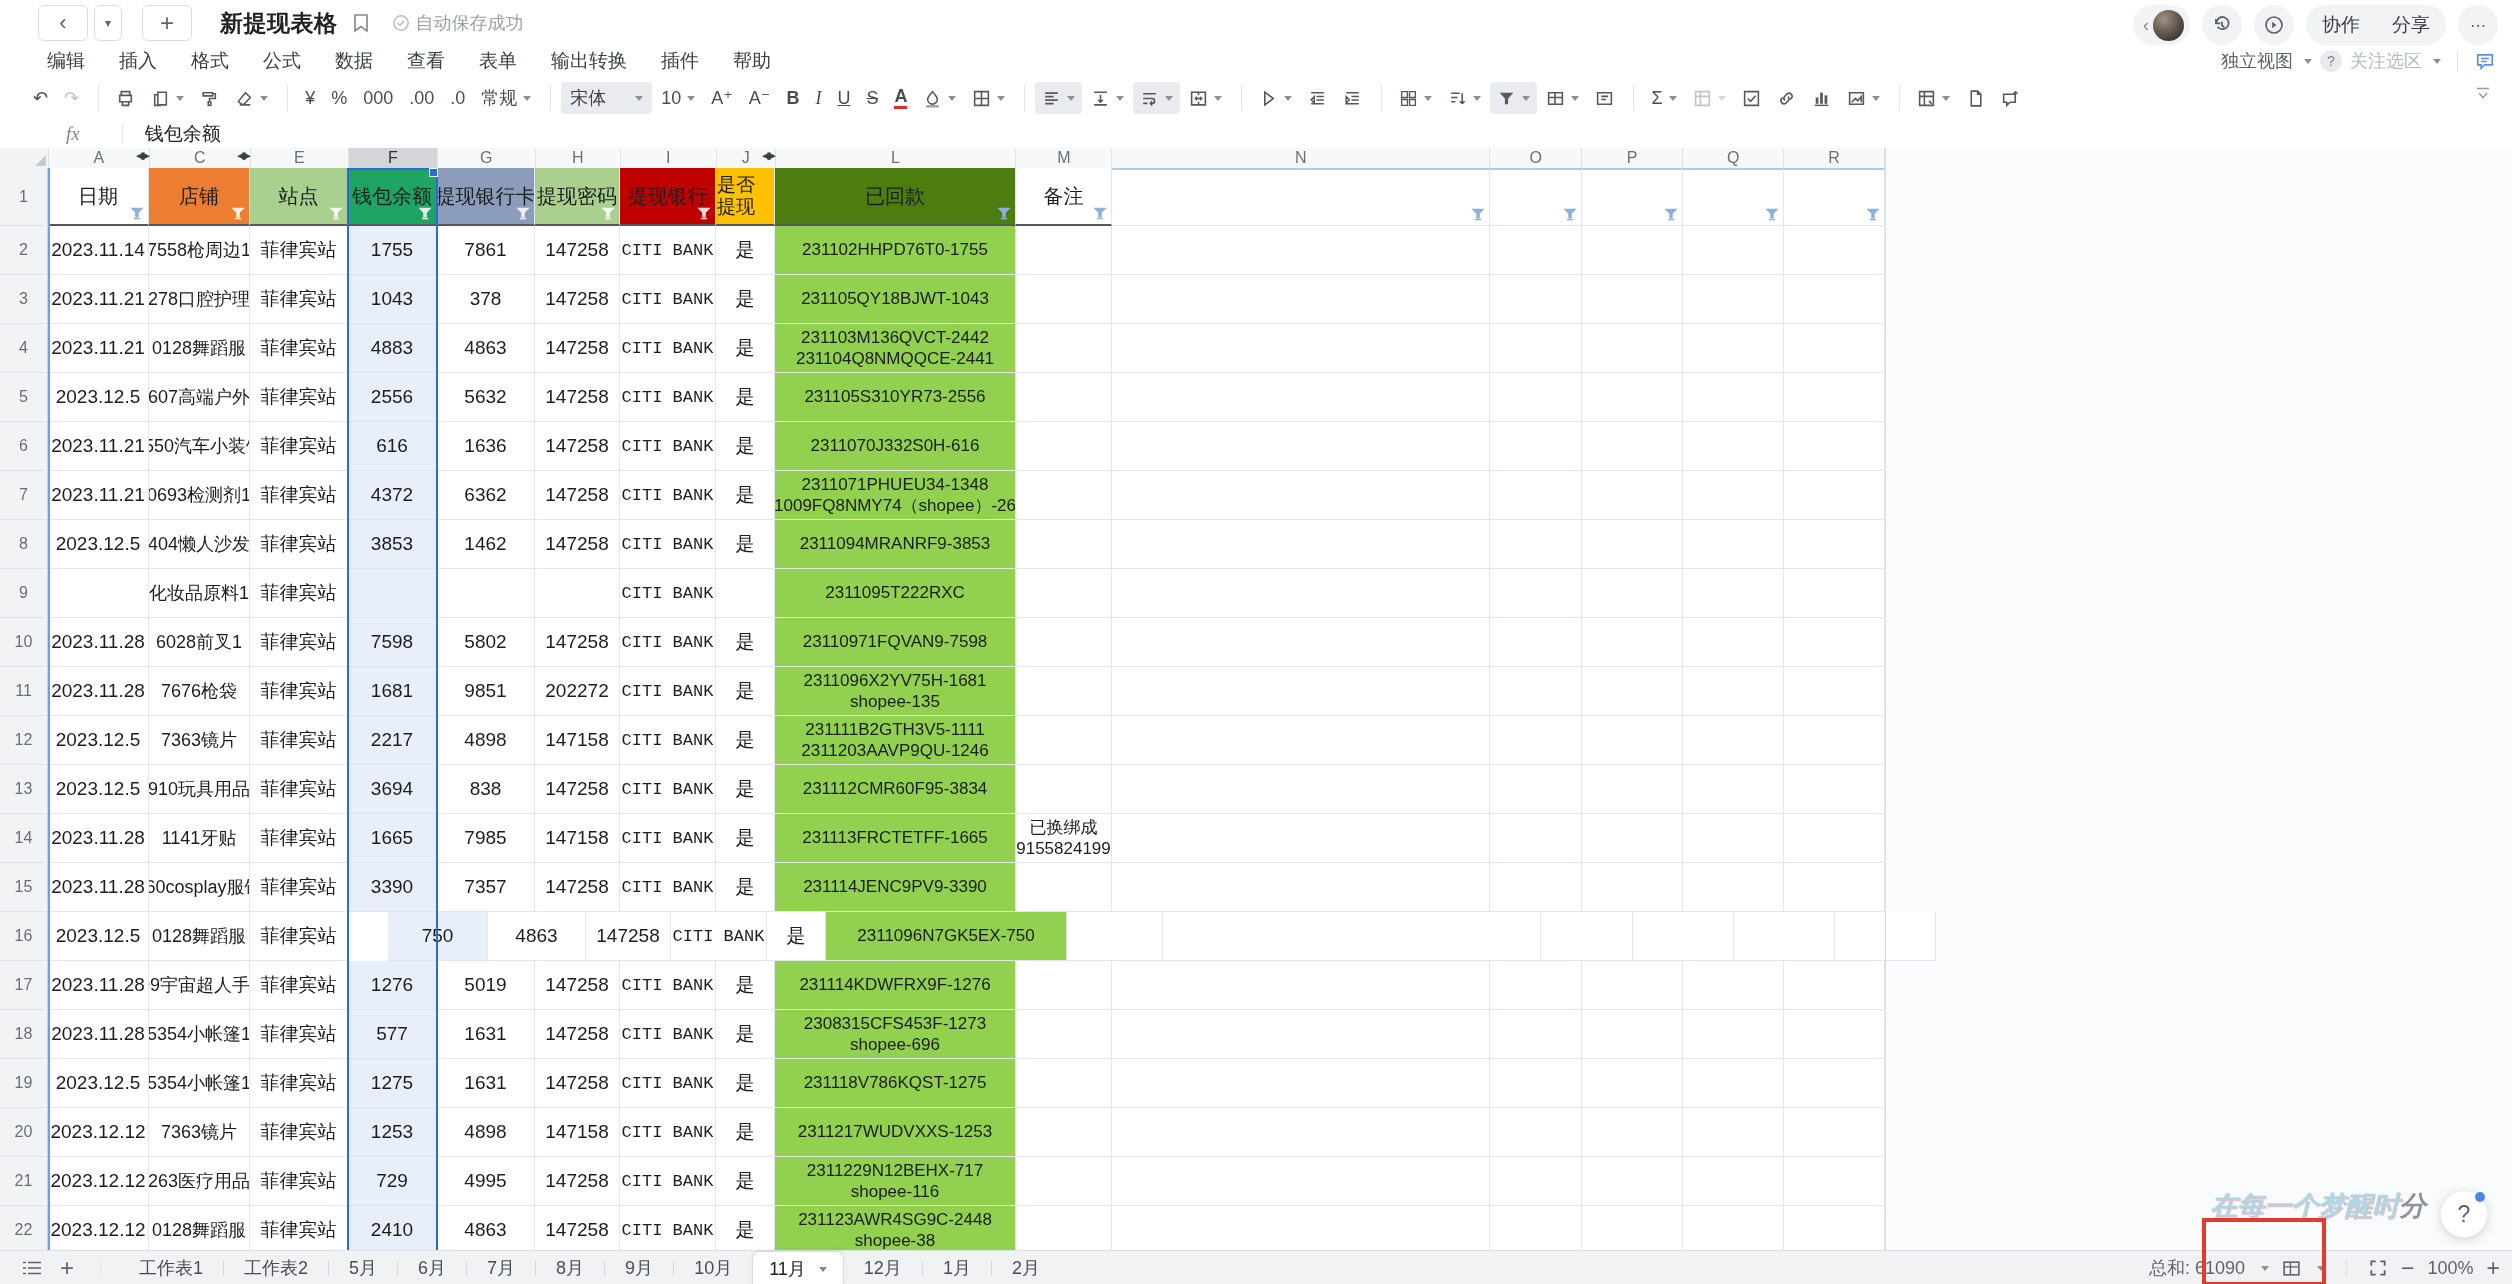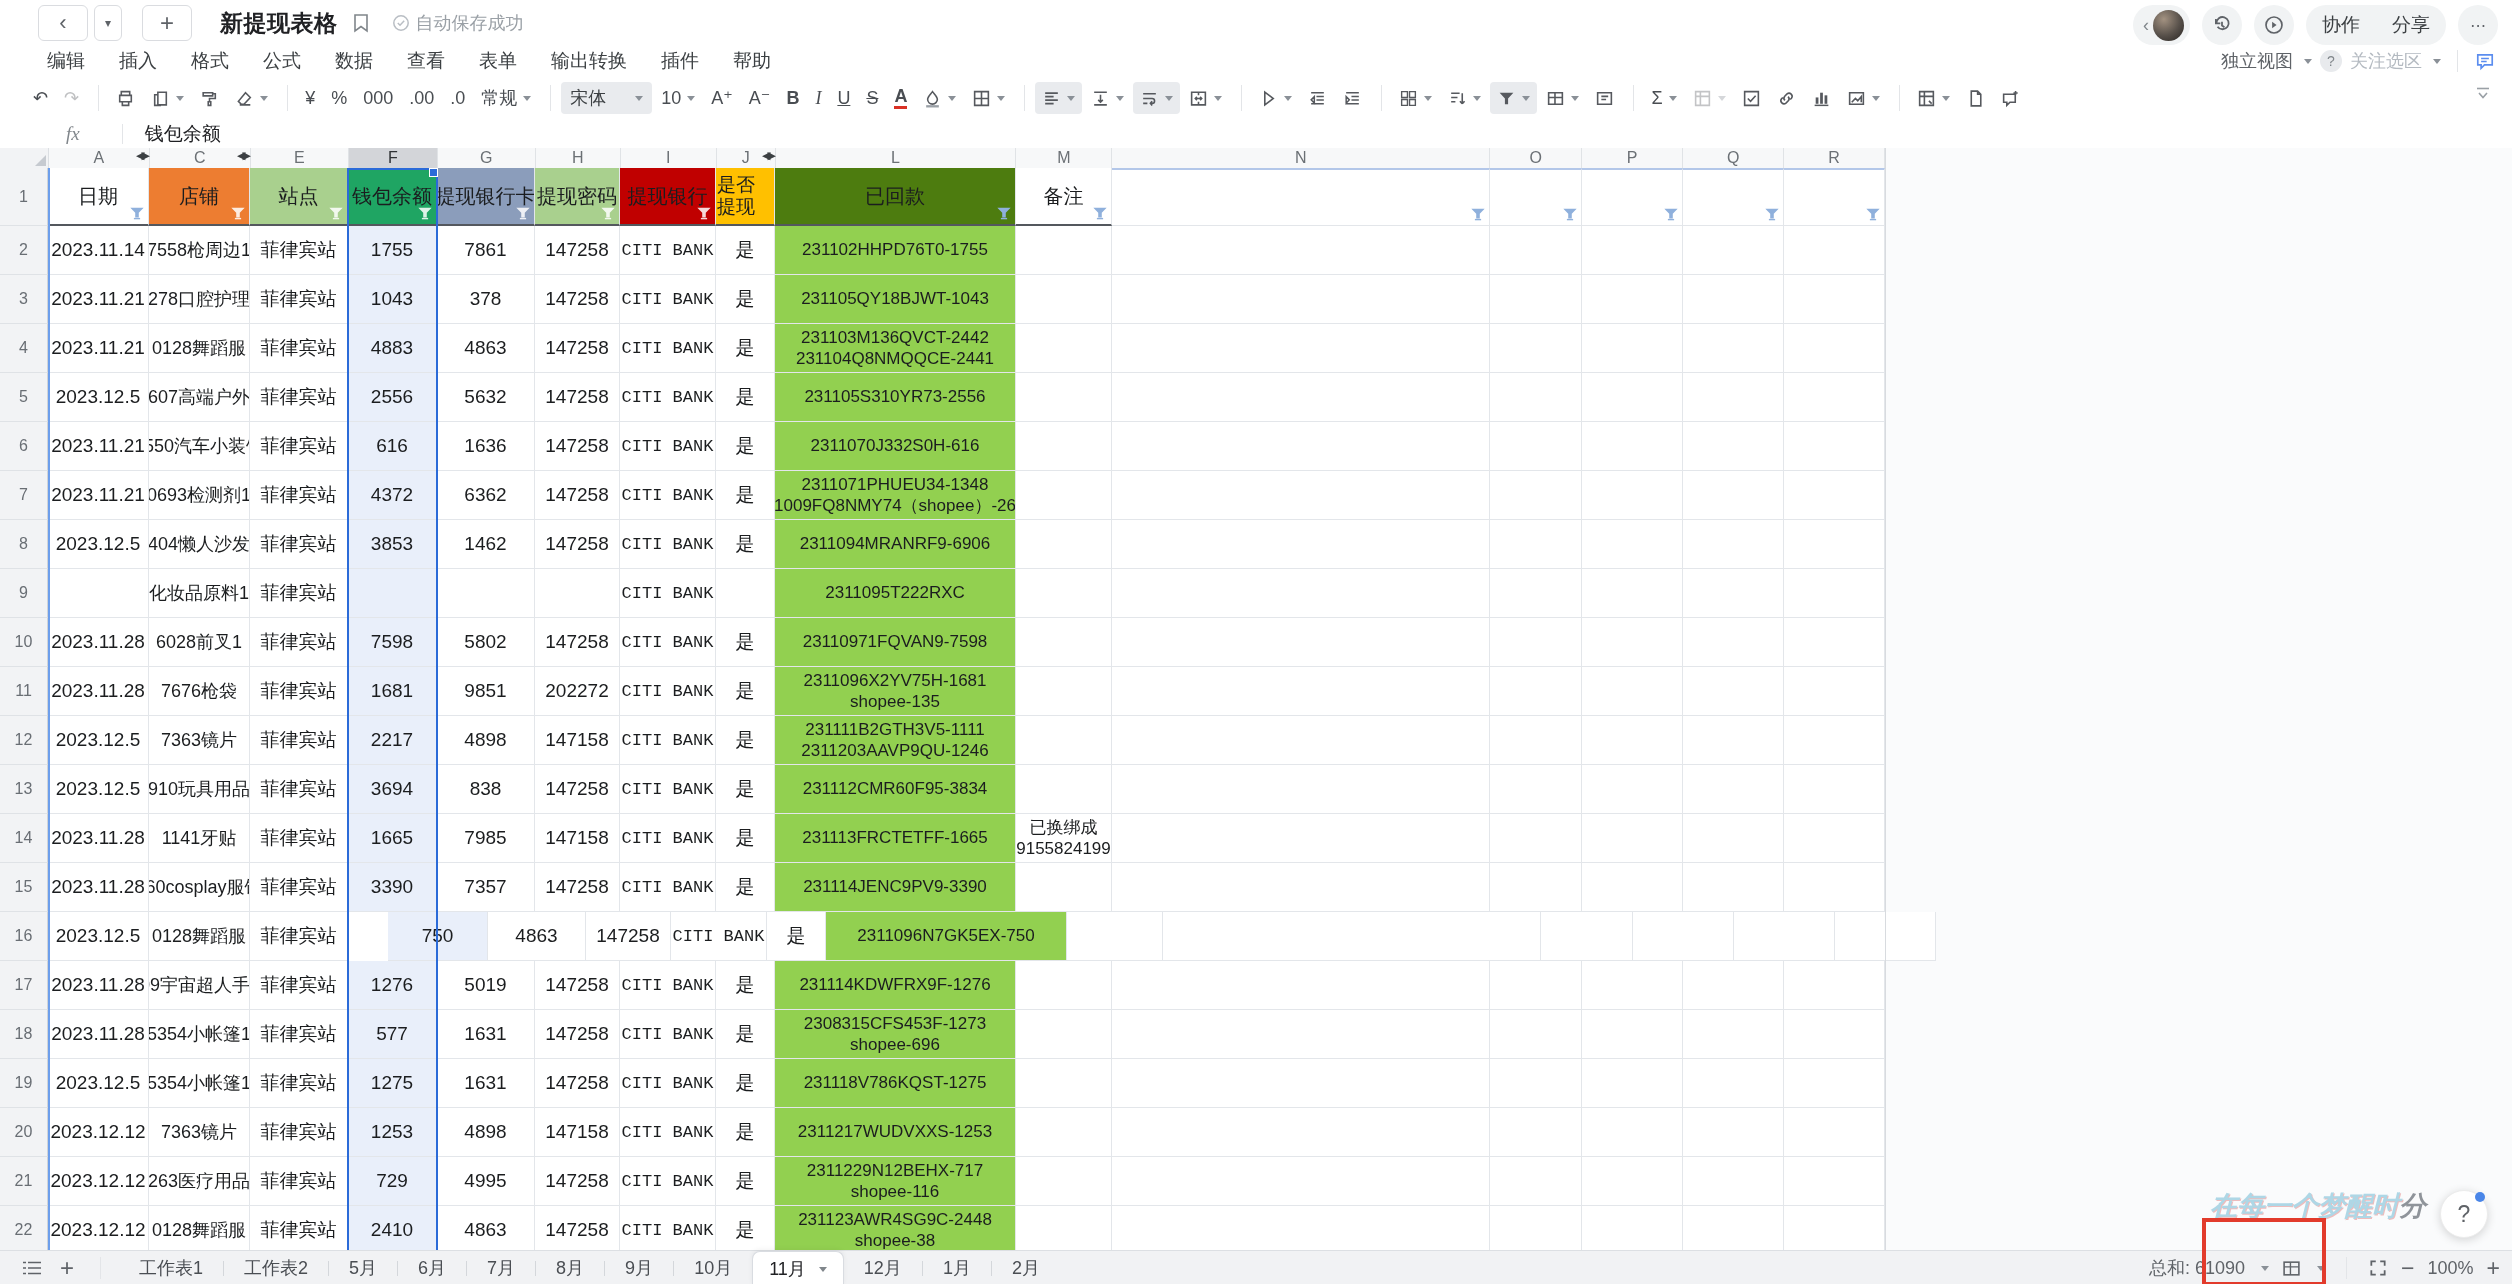--- a/index.html
+++ b/index.html
@@ -683,21 +683,21 @@
           <div class="rn">8</div>
           <div class="c" style="width: 101px;">2023.12.5</div>
           <div class="c shop" style="width: 101px;">4404懒人沙发2</div>
           <div class="c" style="width: 98px;">菲律宾站</div>
           <div class="c sel" style="width: 89px;">3853</div>
           <div class="c" style="width: 98px;">1462</div>
           <div class="c" style="width: 85px;">147258</div>
           <div class="c bank" style="width: 96px;">CITI BANK</div>
           <div class="c" style="width: 59px;">是</div>
           <div class="c paid" style="width: 241px;">
-            <div>2311094MRANRF9-6906</div>
+            <div>2311094MRANRF9-3853</div>
           </div>
           <div class="c notec" style="width: 96px;"></div>
           <div class="c" style="width: 378px;"></div>
           <div class="c" style="width: 92px;"></div>
           <div class="c" style="width: 101px;"></div>
           <div class="c" style="width: 101px;"></div>
           <div class="c" style="width: 101px;"></div>
         </div>
         <div class="row" style="height: 49px;">
           <div class="rn">9</div>

